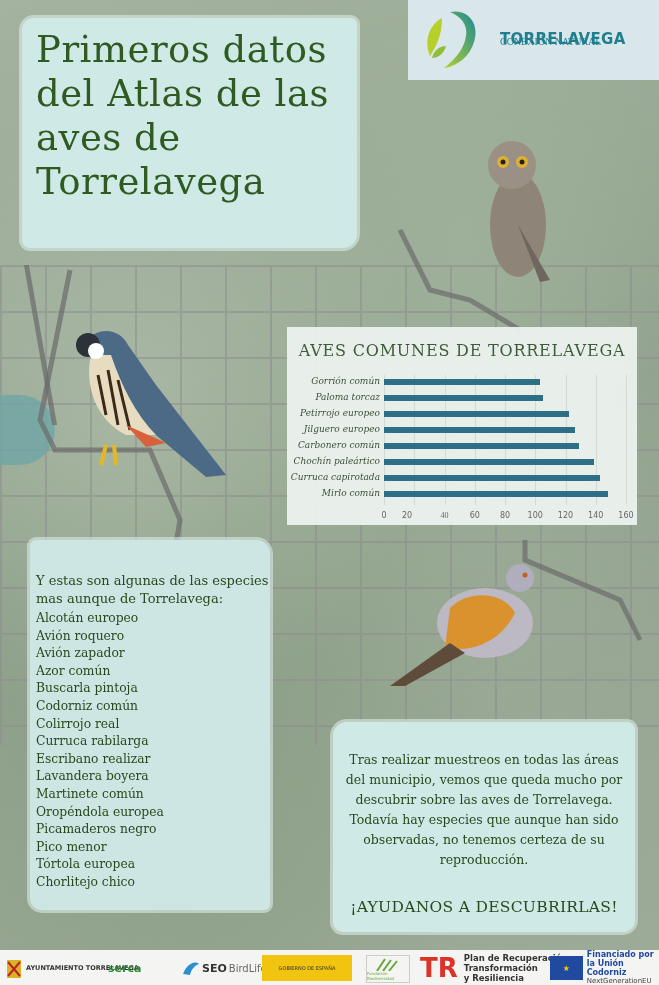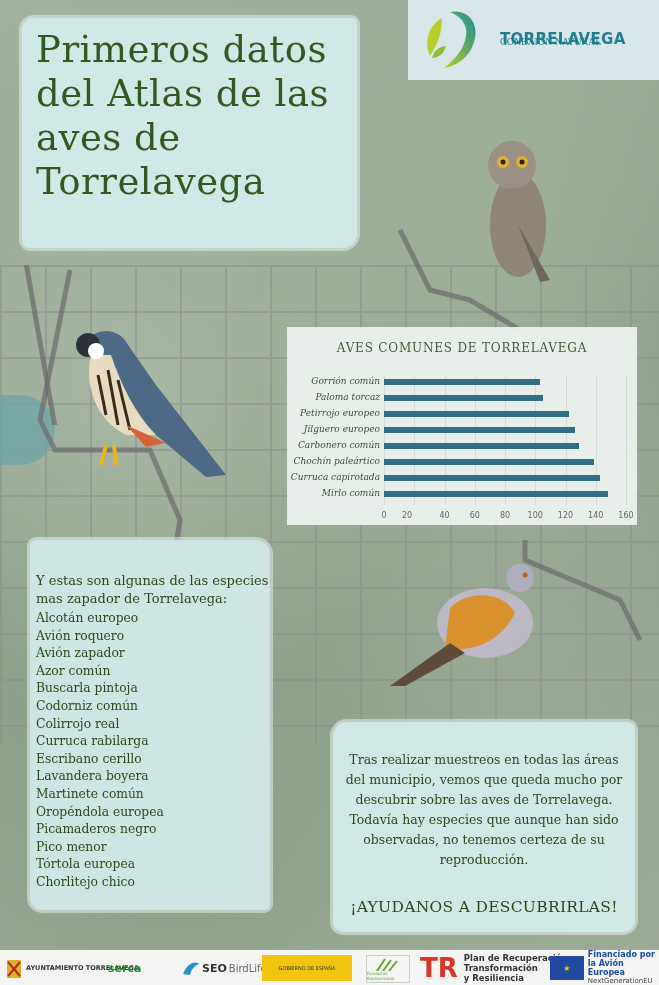--- a/index.html
+++ b/index.html
@@ -19,21 +19,21 @@
   .river{position:absolute;border:5px solid #6e6e6e;opacity:.75;}
   .paper{position:absolute;background:#cfe9e6;box-shadow:0 0 0 3px rgba(220,235,230,.6);}
   .title-box{left:22px;top:18px;width:335px;height:230px;border-radius:12px 6px 14px 8px;}
   .title{position:absolute;left:36px;top:28px;margin:0;font-family:"DejaVu Serif",serif;font-weight:normal;
     color:#2f5a21;font-size:37px;line-height:44px;letter-spacing:.5px;}
   .logo-box{position:absolute;left:408px;top:0;width:251px;height:80px;background:#d9e6ea;}
   .logo-mark{position:absolute;left:12px;top:6px;width:62px;height:66px;}
   .logo-t1{position:absolute;left:92px;top:30px;color:#1f7f8e;font-family:"DejaVu Sans",sans-serif;font-weight:bold;font-size:15px;letter-spacing:.3px;}
   .logo-t2{position:absolute;left:92px;top:36px;color:#1f7f8e;font-family:Liberation Serif, serif;font-size:10px;}
   .chart{position:absolute;left:287px;top:327px;width:350px;height:198px;background:rgba(238,243,240,.93);}
-  .chart-title{position:absolute;left:0;right:0;top:14px;text-align:center;color:#3e5c3a;font-size:12px;letter-spacing:.8px;font-family:"DejaVu Serif",serif;}
+  .chart-title{position:absolute;left:0;right:0;top:14px;text-align:center;color:#3e5c3a;font-size:16px;letter-spacing:.8px;font-family:"DejaVu Serif",serif;}
   .chart-sub{position:absolute;left:0;right:0;top:31px;text-align:center;color:#3e5c3a;font-size:9px;font-style:italic;}
   .plot{position:absolute;left:97px;top:48px;width:242px;height:130px;}
   .gridline{position:absolute;top:0;bottom:0;width:1px;background:#d4d9d6;}
   .bar-row{position:absolute;left:-97px;height:16px;width:339px;}
   .bar-label{position:absolute;right:246px;top:1px;font-size:9px;font-style:italic;color:#3a4f37;white-space:nowrap;}
   .bar{position:absolute;left:97px;top:4px;height:6px;background:#2e6f86;}
   .tick{position:absolute;top:136px;font-size:8px;color:#666;font-family:"DejaVu Sans",sans-serif;transform:translateX(-50%);}
   .rare-box{left:30px;top:540px;width:240px;height:370px;border-radius:6px 14px 6px 12px;background:#cde6e3;}
   .rare-intro{position:absolute;left:36px;top:572px;width:235px;color:#264a1d;font-size:13px;line-height:18px;}
   .rare-list{position:absolute;left:36px;top:610px;margin:0;padding:0;list-style:none;color:#264a1d;font-size:12.3px;line-height:17.6px;}
@@ -107,21 +107,21 @@
 </svg>
 
 <div class="chart">
   <div class="chart-title">AVES COMUNES DE TORRELAVEGA</div>
   <div class="plot" id="plot">
       <div class="gridline" style="left: 0px;"></div>
       <div class="tick" style="left: 0px;">0</div>
       <div class="gridline" style="left: 30.25px;"></div>
       <div class="tick" style="left: 23px;">20</div>
       <div class="gridline" style="left: 60.5px;"></div>
-      <div class="tick" style="left: 60.5px;">40</div>
+      <div class="tick" style="left: 60.5px; font-family: Liberation Serif, serif;">40</div>
       <div class="gridline" style="left: 90.75px;"></div>
       <div class="tick" style="left: 90.75px;">60</div>
       <div class="gridline" style="left: 121px;"></div>
       <div class="tick" style="left: 121px;">80</div>
       <div class="gridline" style="left: 151.25px;"></div>
       <div class="tick" style="left: 151.25px;">100</div>
       <div class="gridline" style="left: 181.5px;"></div>
       <div class="tick" style="left: 181.5px;">120</div>
       <div class="gridline" style="left: 211.75px;"></div>
       <div class="tick" style="left: 211.75px;">140</div>
@@ -156,31 +156,31 @@
         <div class="bar" style="width: 216.287px; background: rgb(46, 111, 134);"></div>
       </div>
       <div class="bar-row" style="top: 112px;">
         <div class="bar-label">Mirlo común</div>
         <div class="bar" style="width: 223.85px; background: rgb(46, 111, 134);"></div>
       </div>
     </div>
 </div>
 
 <div class="paper rare-box"></div>
-<div class="rare-intro">Y estas son algunas de las especies mas zapador de Torrelavega:</div>
+<div class="rare-intro">Y estas son algunas de las especies mas aunque de Torrelavega:</div>
 <ul class="rare-list" id="rare-list">
     <li>Alcotán europeo</li>
     <li>Avión roquero</li>
     <li>Avión zapador</li>
     <li>Azor común</li>
     <li>Buscarla pintoja</li>
     <li>Codorniz común</li>
     <li>Colirrojo real</li>
     <li>Curruca rabilarga</li>
-    <li>Escribano cerillo</li>
+    <li>Escribano realizar</li>
     <li>Lavandera boyera</li>
     <li>Martinete común</li>
     <li>Oropéndola europea</li>
     <li>Picamaderos negro</li>
     <li>Pico menor</li>
     <li>Tórtola europea</li>
     <li>Chorlitejo chico</li>
   </ul>
 
 <svg class="bird" style="left:390px;top:558px" width="160" height="130" viewBox="0 0 160 130">
@@ -227,16 +227,16 @@
   <div style="margin-left:6px;font-size:8.5px;font-weight:bold;color:#333;line-height:10px">
     <div>Plan de Recuperación,</div>
     <div>Transformación</div>
     <div>y Resiliencia</div>
   </div>
 </div>
 <div class="f-logo" style="left:550px">
   <div style="width:36px;height:24px;background:#1f4aa0;display:flex;align-items:center;justify-content:center;color:#f5d000;font-size:8px">★</div>
   <div style="margin-left:4px;line-height:9px">
     <div style="font-size:8px;font-weight:bold;color:#1f4aa0">Financiado por</div>
-    <div style="font-size:8px;font-weight:bold;color:#1f4aa0">la Avión Europea</div>
+    <div style="font-size:8px;font-weight:bold;color:#1f4aa0">la Unión Codorniz</div>
     <div style="font-size:7px;color:#444">NextGenerationEU</div>
   </div>
 </div>
 
 </body></html>

